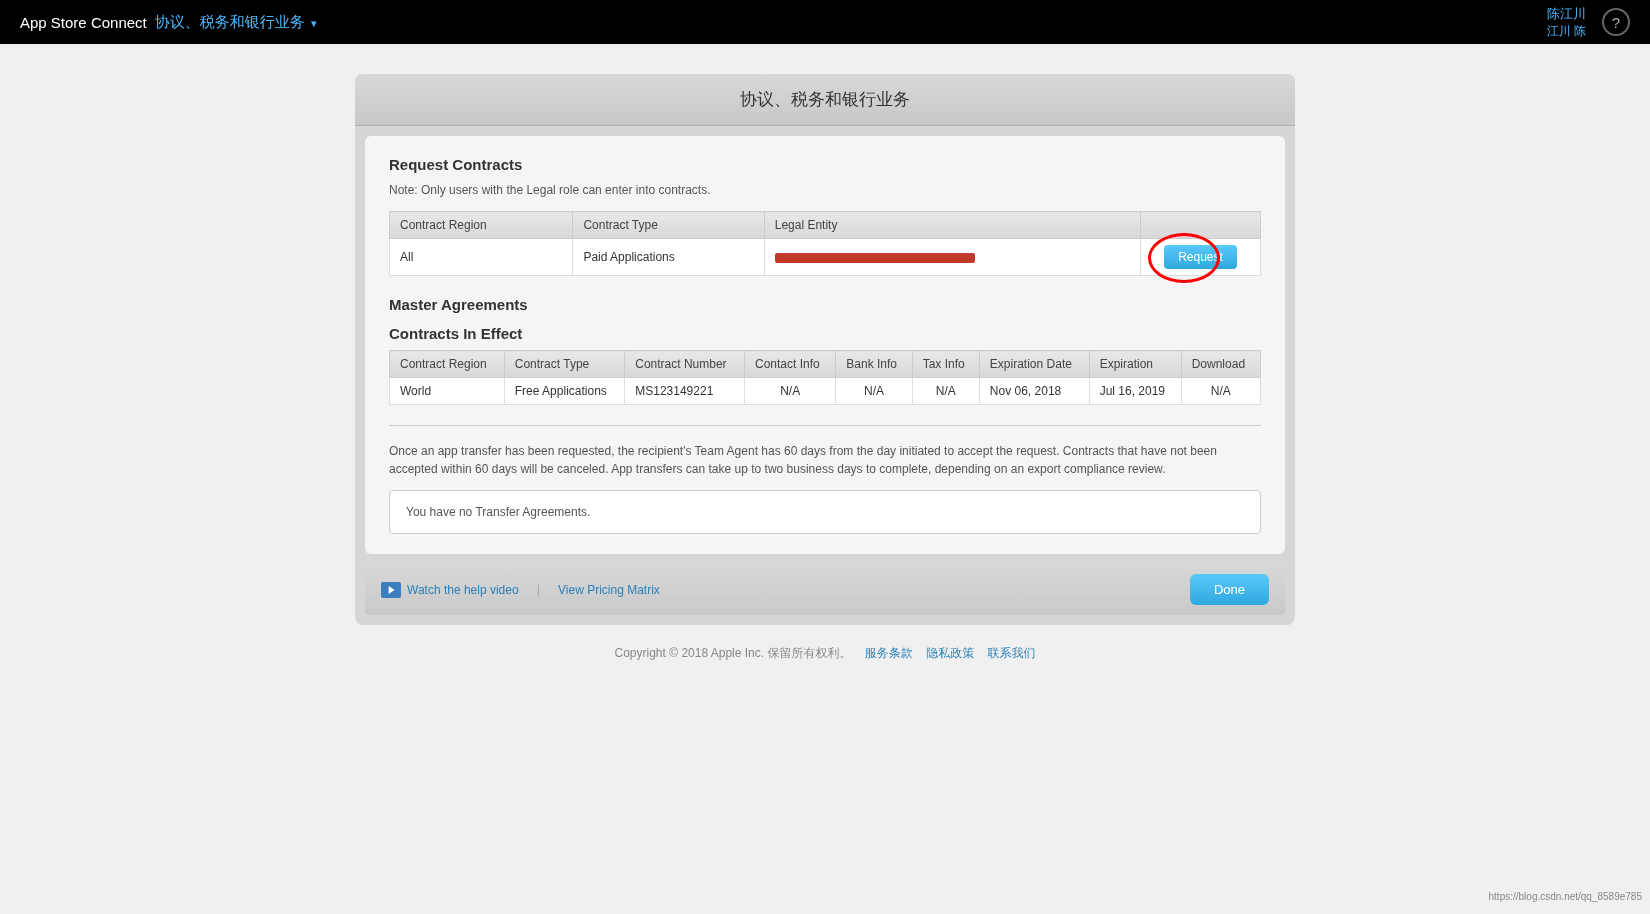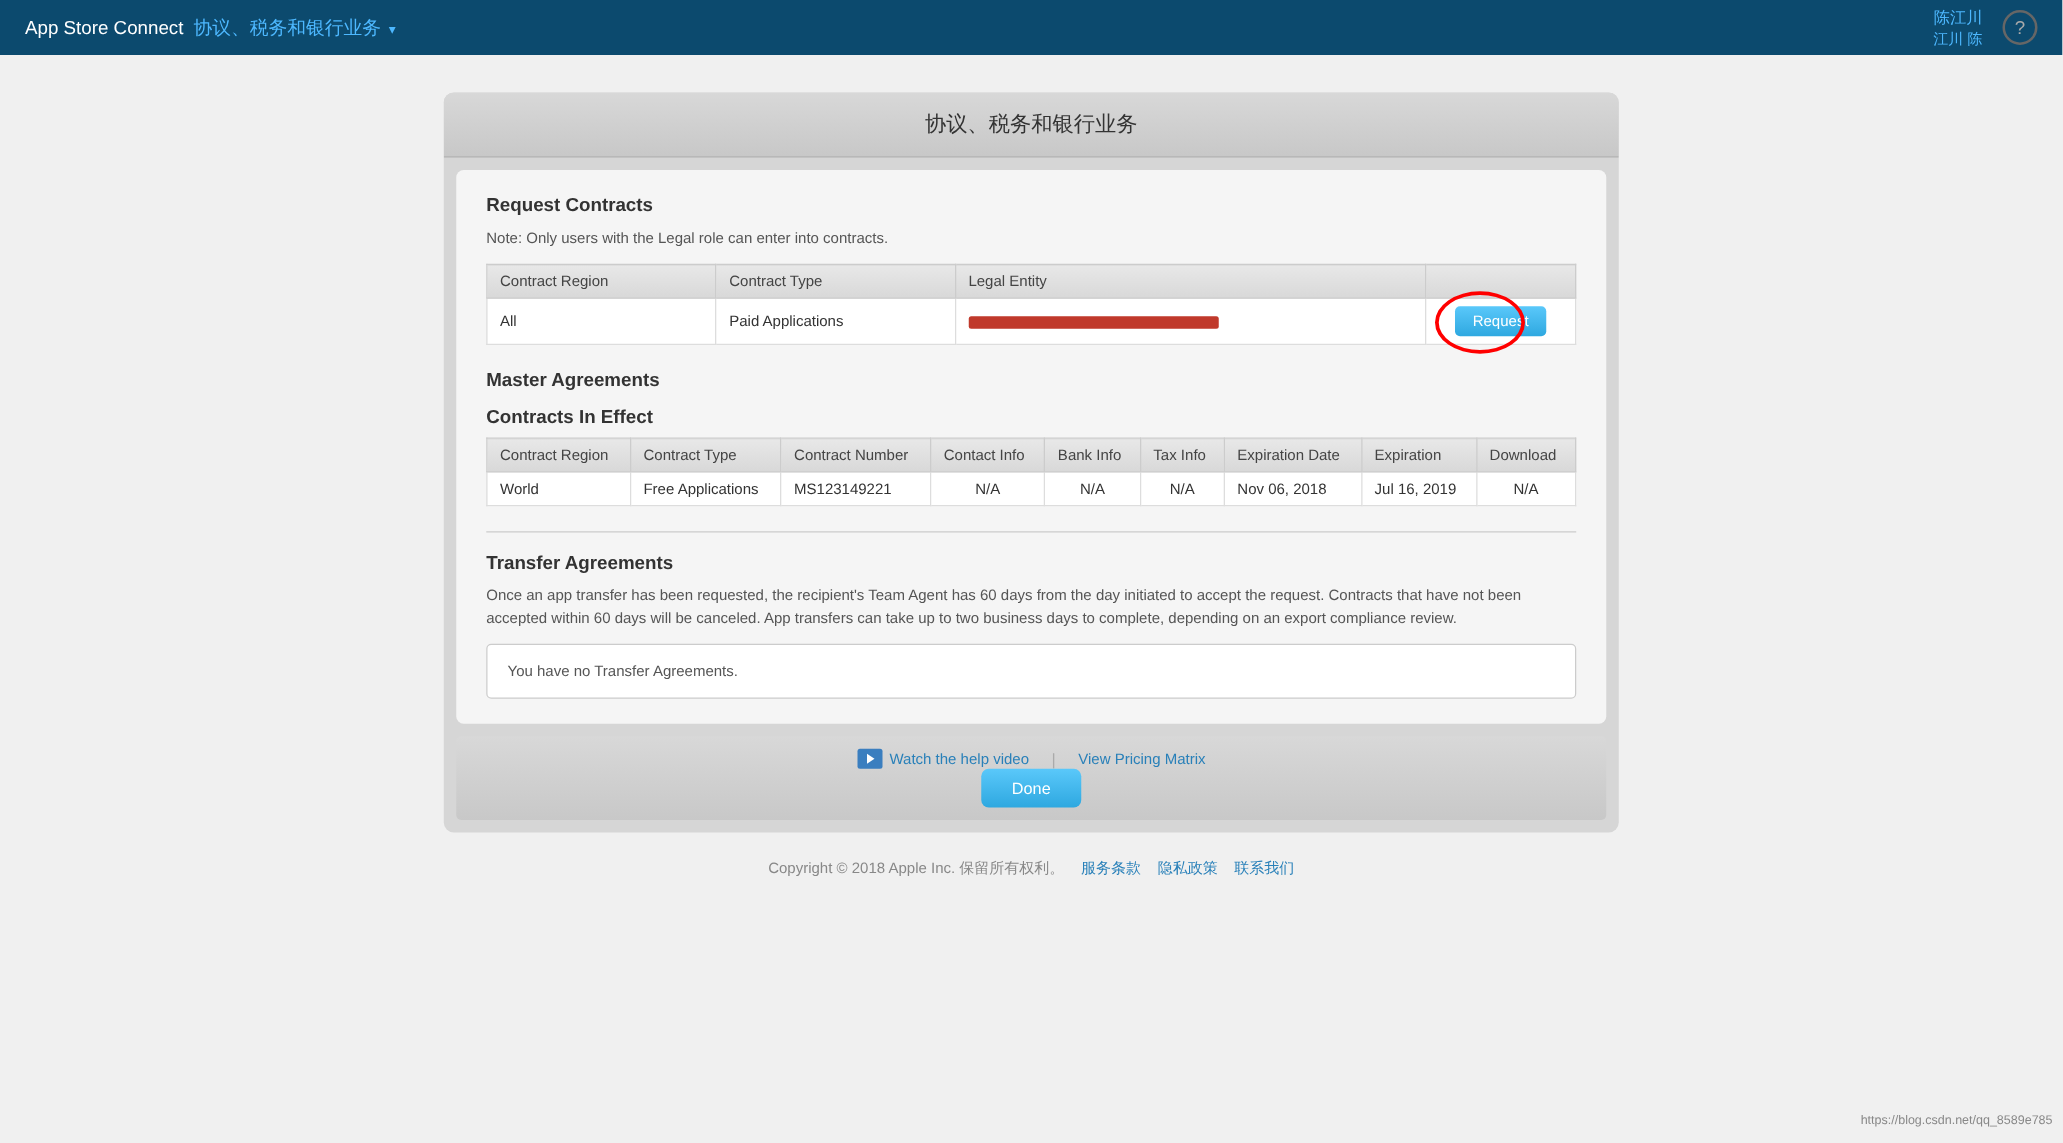--- a/index.html
+++ b/index.html
@@ -6,21 +6,21 @@
     body {
       font-family: -apple-system, "Helvetica Neue", Arial, sans-serif;
       font-size: 13px;
       background: #f0f0f0;
       color: #333;
       min-height: 914px;
     }
 
     
     .top-nav {
-      background: #0c4a6e;
+      background: #000000;
       height: 44px;
       display: flex;
       align-items: center;
       justify-content: space-between;
       padding: 0 20px;
     }
     .top-nav-left {
       display: flex;
       align-items: center;
       gap: 8px;
@@ -195,21 +195,20 @@
     
     .footer-bar {
       background: linear-gradient(to bottom, #d8d8d8, #c8c8c8);
       margin: 10px;
       border-radius: 4px;
       padding: 10px 16px;
       display: flex;
       align-items: center;
       justify-content: space-between;
       margin-top: 0;
-      flex-direction: column;
     }
     .footer-bar-left {
       display: flex;
       align-items: center;
       gap: 6px;
     }
     .footer-link {
       color: #2980b9;
       font-size: 12px;
       text-decoration: none;
@@ -357,21 +356,20 @@
               <td>Jul 16, 2019</td>
               <td style="text-align:center;">N/A</td>
             </tr>
           </tbody>
         </table>
       </div>
 
       <hr class="separator">
 
       <div>
-        <div class="section-title">Transfer Agreements</div>
         <div class="section-desc">Once an app transfer has been requested, the recipient's Team Agent has 60 days from the day initiated to accept the request. Contracts that have not been accepted within 60 days will be canceled. App transfers can take up to two business days to complete, depending on an export compliance review.</div>
         <div class="transfer-box">
           <span>You have no Transfer Agreements.</span>
         </div>
       </div>
     </div>
 
     <div class="footer-bar">
       <div class="footer-bar-left">
         <span class="video-icon"></span>

